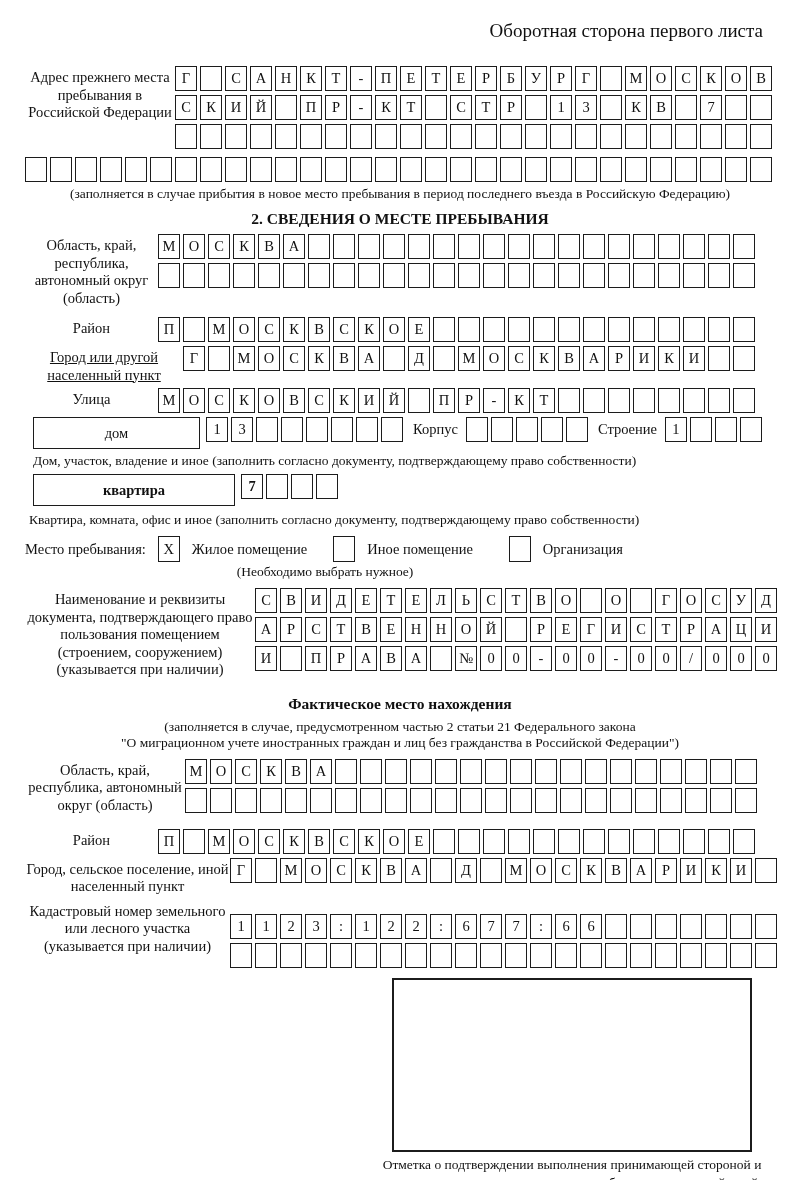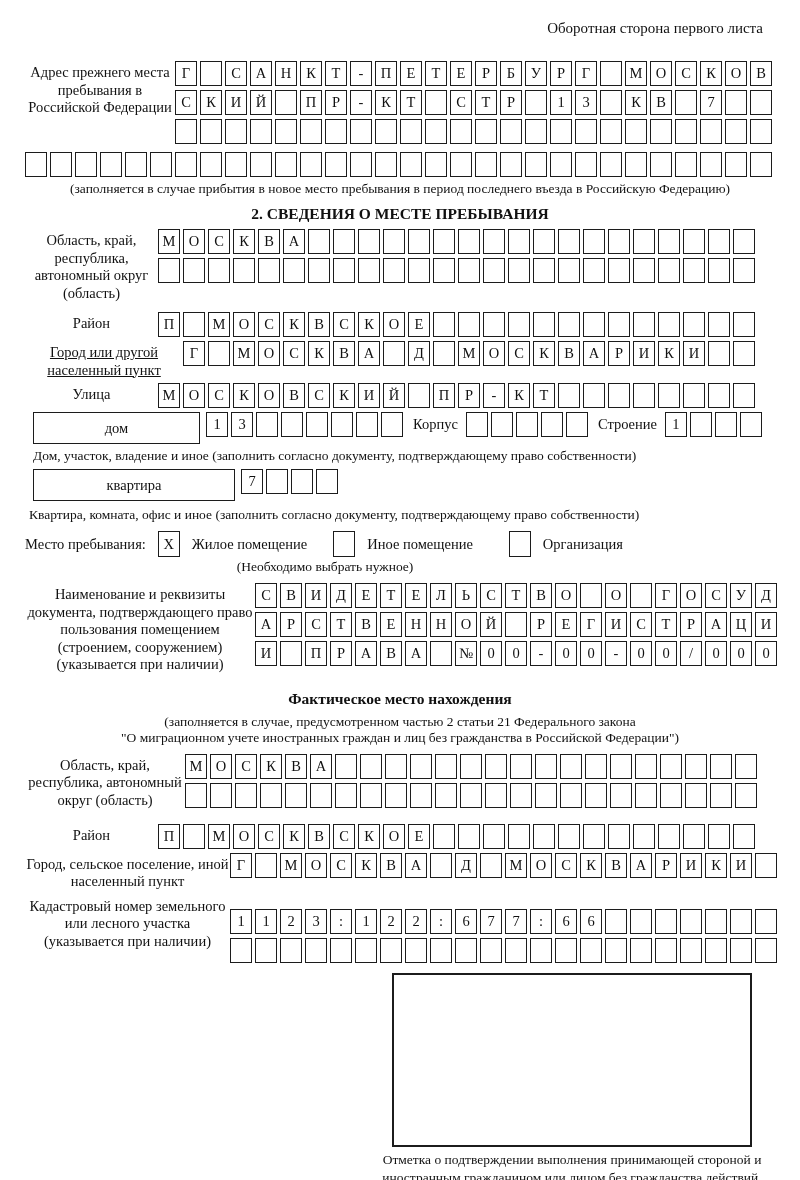--- a/index.html
+++ b/index.html
@@ -1,21 +1,21 @@
 <!DOCTYPE html>
 <html lang="ru"><head>
 <meta charset="utf-8">
 <style>
   html,body { margin:0; padding:0; background:#ffffff; }
   body { font-family:"Liberation Serif","DejaVu Serif",serif; color:#111; }
   .sheet {
     position:relative; width:800px; height:1180px; box-sizing:border-box;
     padding:14px 25px 0 25px; background:#fff; overflow:hidden;
   }
-  .header-note { text-align:right; font-size:15px; margin:6px 12px 24px 0; }
+  .header-note { text-align:right; font-size:19px; margin:6px 12px 24px 0; }
 
   .field { display:flex; align-items:flex-start; }
   .field-label { font-size:14.5px; line-height:17.5px; padding-top:3px; box-sizing:border-box;text-align:center; }
   .rows-stack > .cells { margin-bottom:4px; }
 
   .cells { display:flex; gap:3px; }
   .cell {
     width:22px; height:25px; box-sizing:border-box; border:1.5px solid #1c1c1c;
     display:flex; align-items:center; justify-content:center;
     font-size:14.5px; line-height:1; background:#fff; flex:0 0 22px;
@@ -350,21 +350,21 @@
     <span class="inline-label">Строение</span>
     <div class="cells">
         <span class="cell">1</span>
         <span class="cell"></span>
         <span class="cell"></span>
         <span class="cell"></span>
       </div>
   </div>
   <div class="caption mt4" style="margin-left:8px;">Дом, участок, владение и иное (заполнить согласно документу, подтверждающему право собственности)</div>
 
-  <div style="display:flex; align-items:flex-start; margin:5px 0 0 8px;">
+  <div style="display:flex; align-items:flex-start; margin:5px 0 0 8px;font-weight:bold;">
     <div class="named-box" style="width:202px;">
       <span>квартира</span>
     </div>
     <div class="cells" style="margin-left:6px;">
         <span class="cell">7</span>
         <span class="cell"></span>
         <span class="cell"></span>
         <span class="cell"></span>
       </div>
   </div>

